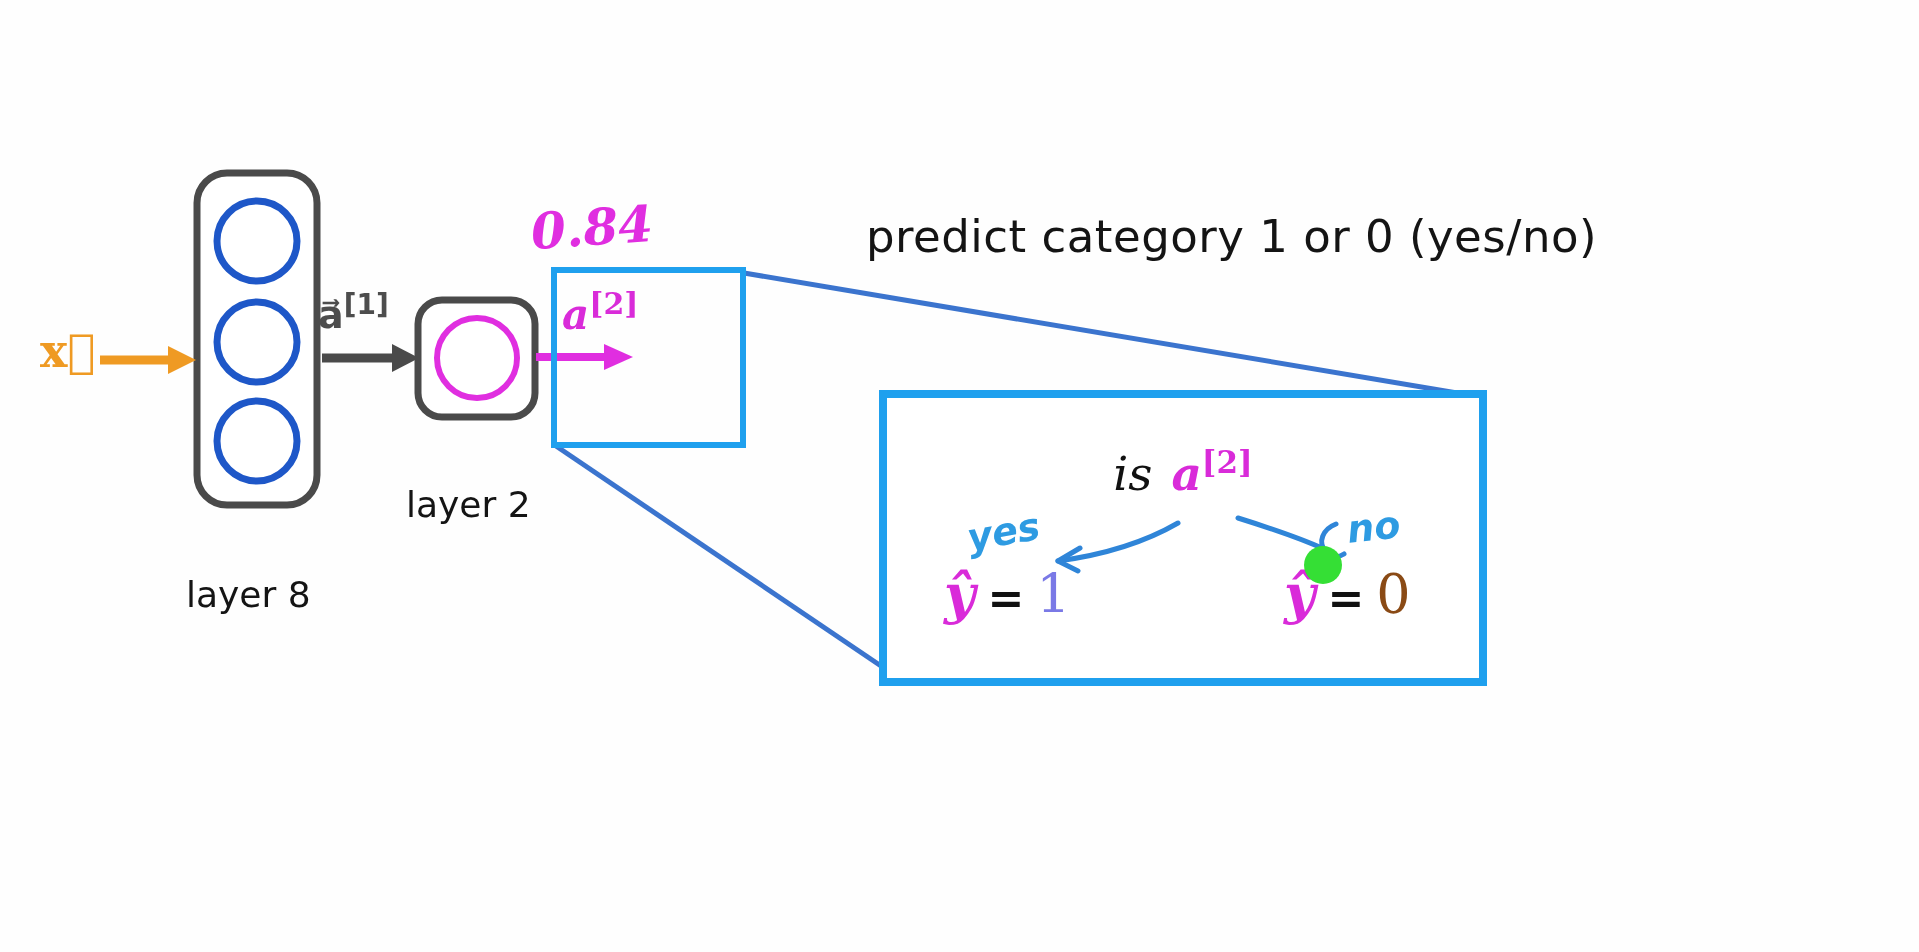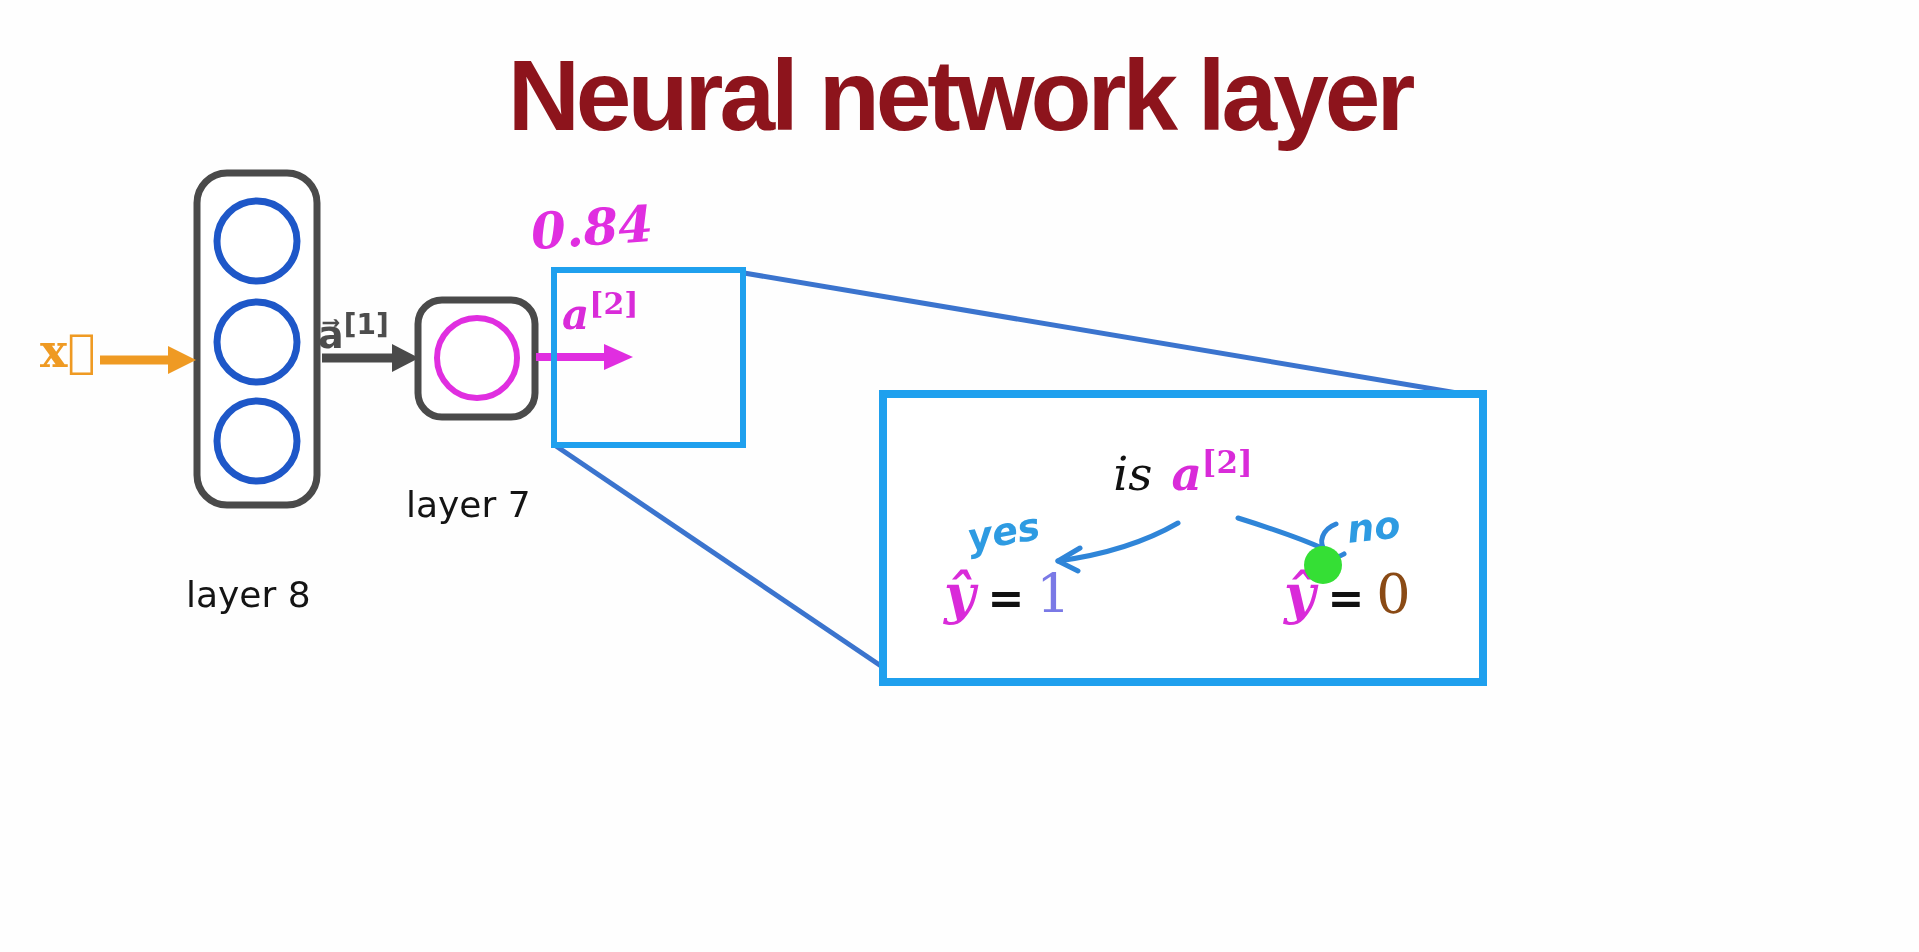--- a/index.html
+++ b/index.html
@@ -13,21 +13,21 @@
   .title{
     left:50%;top:38px;transform:translateX(-50%);
     font-family:"Liberation Sans",sans-serif;font-weight:700;
     font-size:100px;letter-spacing:-4px;color:#8D141C;
   }
   .note{left:866px;top:210px;font-size:45px;color:#141414;letter-spacing:.5px;}
 
   .xvec{left:40px;top:324px;font-family:"DejaVu Serif",serif;font-weight:700;
     font-size:46px;color:#EF9A23;}
   .a1{left:318px;top:288px;color:#4d4d4d;font-family:"DejaVu Sans",sans-serif;
-    font-weight:700;font-size:38px;margin-top:20px;}
+    font-weight:700;font-size:38px;}
   .a1 sup{font-size:28px;font-weight:600;}
   .a2{left:562px;top:286px;color:#D92BD9;font-family:"DejaVu Serif",serif;
     font-style:italic;font-weight:700;font-size:42px;}
   .a2 sup{font-size:30px;font-style:normal;font-weight:700;}
   .layer-cap{font-size:36px;color:#141414;}
   .cap1{left:186px;top:574px;}
   .cap2{left:406px;top:484px;}
   .act-val{left:531px;top:198px;font-family:"DejaVu Serif",serif;font-style:italic;
     font-weight:700;font-size:50px;color:#E02EE0;transform:rotate(-4deg);}
 
@@ -89,33 +89,33 @@
 
     <rect x="883" y="394" width="600" height="288" fill="#ffffff" stroke="#1FA0EE" stroke-width="8"></rect>
 
     <path d="M 1178 523 C 1140 545 1095 556 1058 561" fill="none" stroke="#2F85D8" stroke-width="5" stroke-linecap="round"></path>
     <path d="M 1058 561 L 1080 548 M 1058 561 L 1078 571" fill="none" stroke="#2F85D8" stroke-width="5" stroke-linecap="round"></path>
 
     <path d="M 1238 518 C 1270 528 1300 538 1324 549" fill="none" stroke="#2F85D8" stroke-width="5" stroke-linecap="round"></path>
     <path d="M 1336 524 C 1323 529 1317 542 1326 552 C 1331 557 1338 558 1344 554" fill="none" stroke="#2F85D8" stroke-width="5" stroke-linecap="round"></path>
   </svg>
 
-  <div class="txt title">Neural network layer</div>
 
+  <div class="txt note">predict category 1 or 0 (yes/no)</div>
 
   <div class="txt xvec">x⃗</div>
 
   <div class="txt a1"><span>a⃗</span><sup>[1]</sup></div>
 
   <div class="txt a2"><span>a</span><sup>[2]</sup></div>
 
   <div class="txt act-val">0.84</div>
 
   <div class="txt layer-cap cap1">layer 8</div>
-  <div class="txt layer-cap cap2">layer 7</div>
+  <div class="txt layer-cap cap2">layer 2</div>
 
   <div class="question">
     <span class="inner">
       <span class="q-is">is</span>
       <span class="q-var"><span>a</span><sup>[2]</sup></span>
     </span>
   </div>
 
   <div class="txt hand yes">yes</div>
   <div class="txt hand no">no</div>

